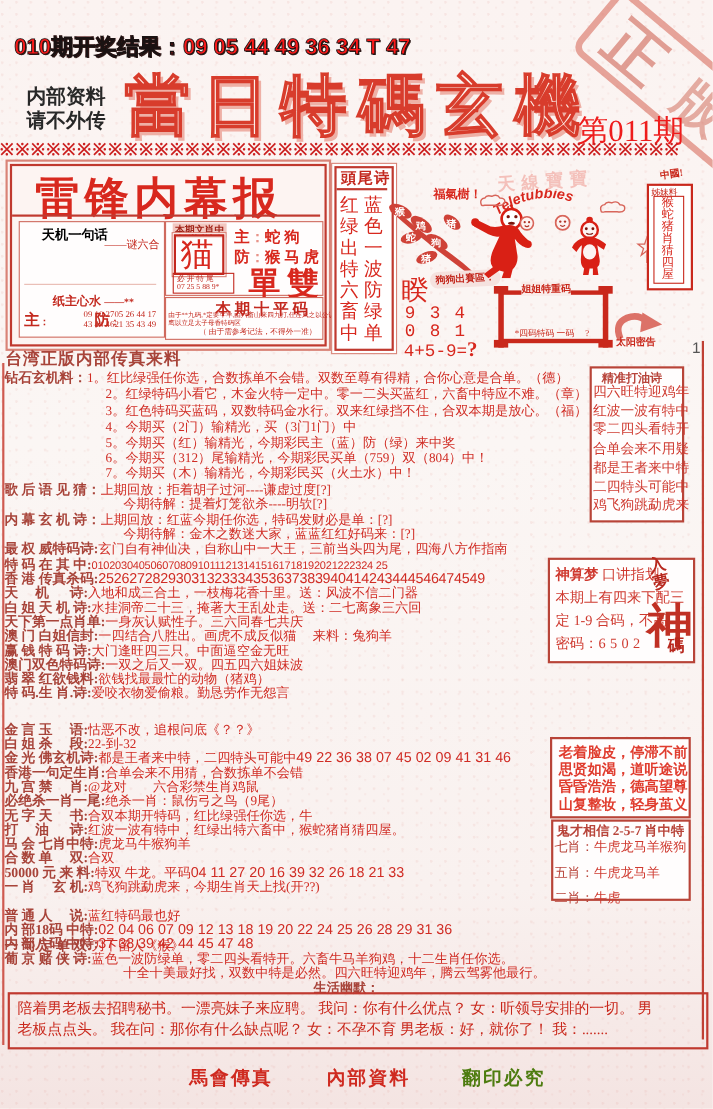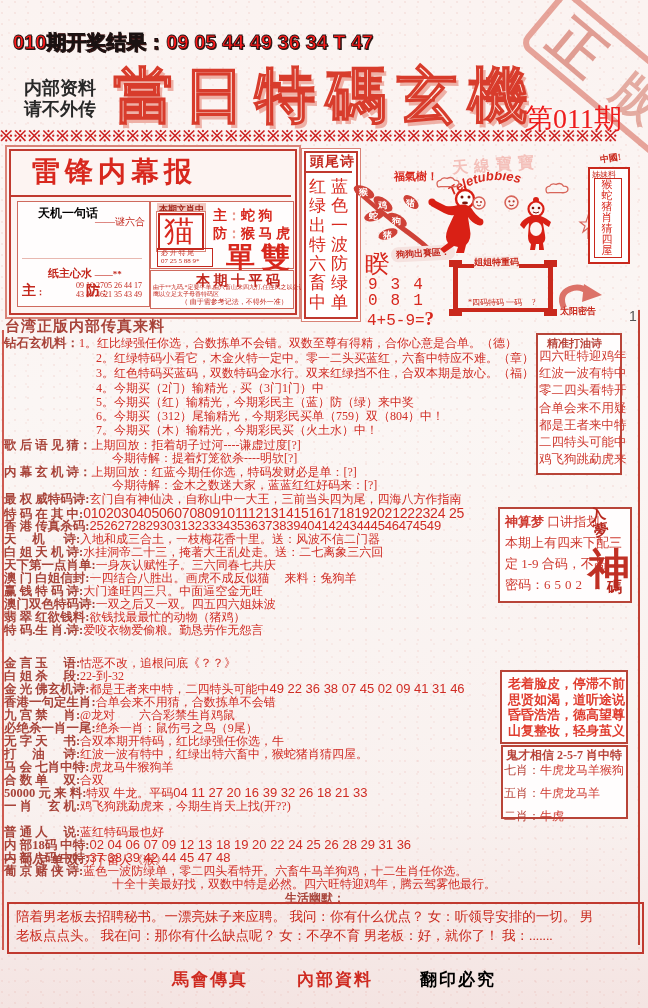--- a/index.html
+++ b/index.html
@@ -32,21 +32,21 @@
 <div class="abs" style="left:24px;top:78px;font-size:18px;font-weight:bold;color:#282828;line-height:21px;">内部资料<br>请不外传</div>
 
 <div class="abs serif" style="left:113px;top:56px;font-size:60px;font-weight:bold;color:#fdefe9;-webkit-text-stroke:1.3px #d83c2c;letter-spacing:11px;white-space:nowrap;text-shadow:3px 4px 0 #eeb0a6;">當日特碼玄機</div>
 
 <div class="abs serif" style="left:525px;top:100px;font-size:28px;color:#ee1c1c;">第011期</div>
 
 <div class="abs" style="left:0px;top:125px;width:648px;font-size:15px;font-weight:bold;color:#cc2020;letter-spacing:1.5px;white-space:nowrap;overflow:hidden;">※※※※※※※※※※※※※※※※※※※※※※※※※※※※※※※※※※※※※※※※※※※※</div>
 
 <div class="abs" style="left:9px;top:149px;width:284px;height:162px;border:2px solid #c0392f;box-shadow:0 0 0 2px #fdf4f2,0 0 0 4px #d98377;background:#fdf4f2;"></div>
 
-<div class="abs serif" style="left:32px;top:153px;font-size:28px;font-weight:bold;color:#d8281e;letter-spacing:5px;white-space:nowrap;">雷锋内幕报</div>
+<div class="abs serif" style="left:32px;top:153px;font-size:40px;font-weight:bold;color:#d8281e;letter-spacing:5px;white-space:nowrap;">雷锋内幕报</div>
 
 <div class="abs" style="left:11px;top:195px;width:280px;height:2px;background:#c0392f;"></div>
 
 <div class="abs" style="left:17px;top:201px;width:131px;height:104px;border:1px solid #cf6a5e;background:#fffdfd;"></div>
 <div class="abs serif" style="left:38px;top:205px;font-size:12px;font-weight:bold;color:#000000;">天机一句话</div>
 <div class="abs serif" style="left:95px;top:215px;font-size:10px;color:#c3281e;">——谜六合</div>
 <div class="abs" style="left:22px;top:258px;width:120px;height:1px;background:#e8b8b0;"></div>
 <div class="abs serif" style="left:48px;top:266px;font-size:11px;font-weight:bold;color:#c3281e;">纸主心水 <span style="font-size:9px;">——**</span></div>
 <div class="abs serif" style="left:22px;top:282px;font-size:14px;font-weight:bold;color:#c3281e;">主<span style="font-size:9px;">：</span></div>
 <div class="abs serif" style="left:40px;top:281px;font-size:8px;color:#c3281e;line-height:9px;margin-left:36px;">09 10 27<br>43 44 46</div>
@@ -212,21 +212,21 @@
 <div class="row" style="top:380px;padding-left:92px;">4。今期买（2门）输精光，买（3门1门）中</div>
 <div class="row" style="top:394px;padding-left:92px;">5。今期买（红）输精光，今期彩民主（蓝）防（绿）来中奖</div>
 <div class="row" style="top:408px;padding-left:92px;">6。今期买（312）尾输精光，今期彩民买单（759）双（804）中！</div>
 <div class="row" style="top:422px;padding-left:92px;">7。今期买（木）输精光，今期彩民买（火土水）中！</div>
 
 <div class="row" style="top:437px;"><span class="lab">歌 后 语 见 猜：</span>上期回放：拒着胡子过河----谦虚过度[?]</div>
 <div class="row" style="top:450px;padding-left:108px;">今期待解：提着灯笼欲杀----明欤[?]</div>
 <div class="row" style="top:464px;"><span class="lab">内 幕 玄 机 诗：</span>上期回放：红蓝今期任你选，特码发财必是单：[?]</div>
 <div class="row" style="top:477px;padding-left:108px;">今期待解：金木之数迷大家，蓝蓝红红好码来：[?]</div>
 <div class="row" style="top:491px;"><span class="lab">最 权 威特码诗:</span>玄门自有神仙决，自称山中一大王，三前当头四为尾，四海八方作指南</div>
-<div class="row" style="top:505px;"><span class="lab">特 码 在 其 中:</span><span style="font-size:14px;font-family:'Liberation Sans',sans-serif;letter-spacing:-0.2px;">010203040506070809101112131415161718192021222324 25</span></div>
+<div class="row" style="top:505px;"><span class="lab">特 码 在 其 中:</span><span style="font-size:10px;font-family:'Liberation Sans',sans-serif;letter-spacing:-0.2px;">010203040506070809101112131415161718192021222324 25</span></div>
 <div class="row" style="top:518px;"><span class="lab">香 港 传真杀码:</span><span style="font-size:13px;font-family:'Liberation Sans',sans-serif;letter-spacing:-0.2px;">25262728293031323334353637383940414243444546474549</span></div>
 <div class="row" style="top:531px;"><span class="lab">天　 机 　 诗:</span>入地和成三合土，一枝梅花香十里。送：风波不信二门器</div>
 <div class="row" style="top:544px;"><span class="lab">白 姐 天 机 诗:</span>水挂洞帝二十三，掩著大王乱处走。送：二七离象三六回</div>
 <div class="row" style="top:557px;"><span class="lab">天下第一点肖单:</span>一身灰认赋性子。三六同春七共庆</div>
 <div class="row" style="top:570px;"><span class="lab">澳 门 白姐信封:</span>一四结合八胜出。画虎不成反似猫　 来料：兔狗羊</div>
 <div class="row" style="top:583px;"><span class="lab">赢 钱 特 码 诗:</span>大门逢旺四三只。中面逼空金无旺</div>
 <div class="row" style="top:596px;"><span class="lab">澳门双色特码诗:</span>一双之后又一双。四五四六姐妹波</div>
 <div class="row" style="top:609px;"><span class="lab">翡 翠 红欲钱料:</span>欲钱找最最忙的动物（猪鸡）</div>
 <div class="row" style="top:622px;"><span class="lab">特 码.生 肖.诗:</span>爱咬衣物爱偷粮。勤恳劳作无怨言</div>
 
@@ -268,13 +268,13 @@
 
 <div class="abs serif" style="left:285px;top:890px;font-size:12px;font-weight:bold;color:#a8443a;">生活幽默：</div>
 
 <div class="abs" style="left:7px;top:902px;width:633px;height:48px;border:2px solid #c0392f;"></div>
 <div class="abs serif" style="left:16px;top:907px;width:624px;font-size:13.5px;color:#c9281c;line-height:19px;">陪着男老板去招聘秘书。一漂亮妹子来应聘。 我问：你有什么优点？ 女：听领导安排的一切。 男<br>老板点点头。 我在问：那你有什么缺点呢？ 女：不孕不育 男老板：好，就你了！ 我：.......</div>
 
 <div class="abs serif" style="left:172px;top:968px;font-size:17px;font-weight:bold;color:#cf2a20;letter-spacing:2px;">馬會傳真</div>
 
 <div class="abs serif" style="left:297px;top:968px;font-size:17px;font-weight:bold;color:#cf2a20;letter-spacing:2px;">內部資料</div>
 
-<div class="abs serif" style="left:420px;top:968px;font-size:17px;font-weight:bold;color:#000000;letter-spacing:2px;">翻印必究</div>
+<div class="abs serif" style="left:420px;top:968px;font-size:17px;font-weight:bold;color:#4d7c0f;letter-spacing:2px;">翻印必究</div>
 
 </body></html>

